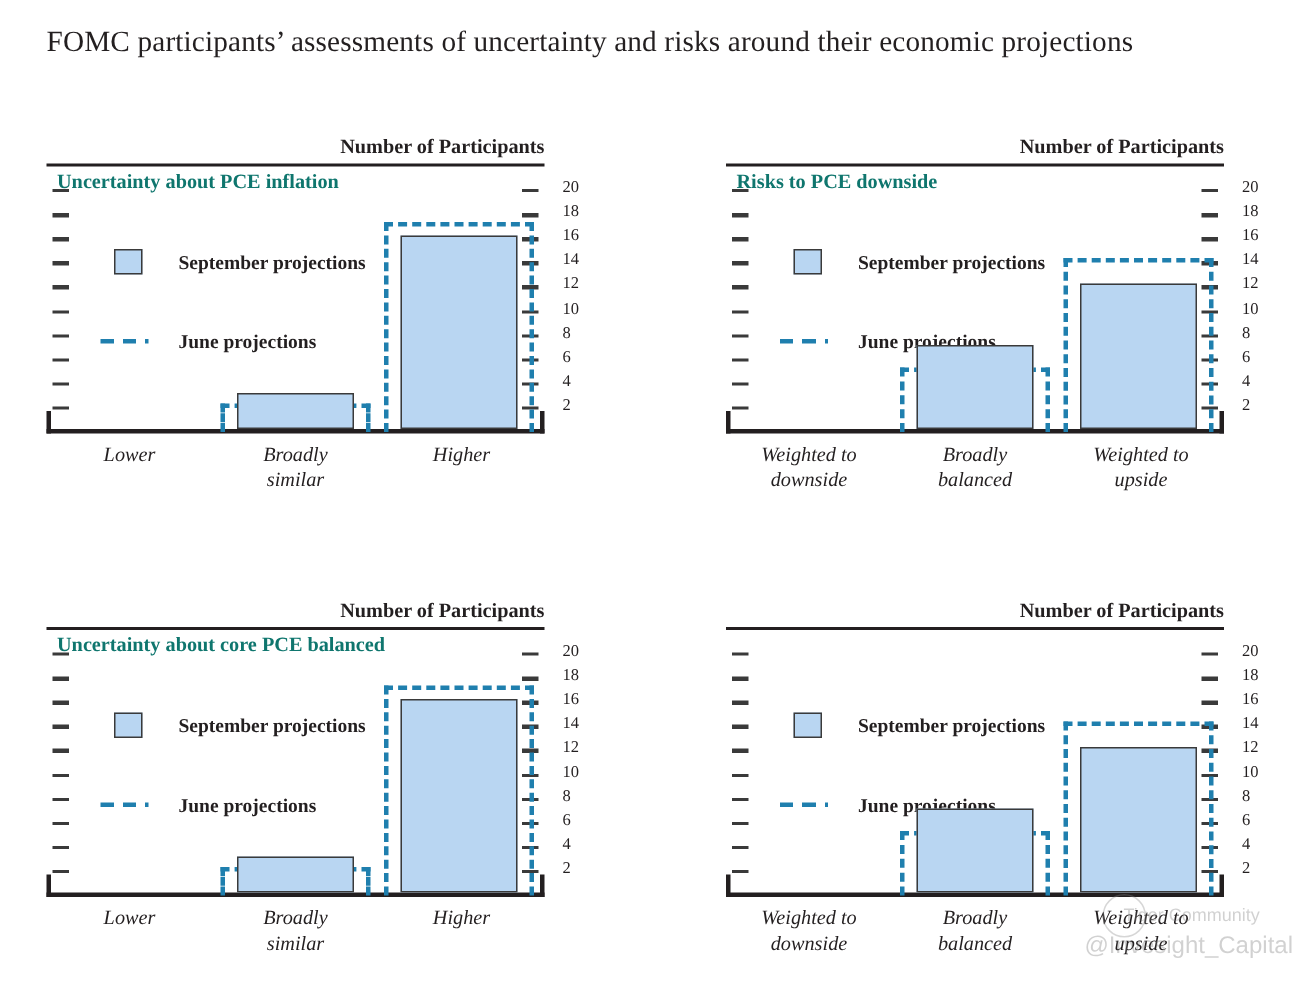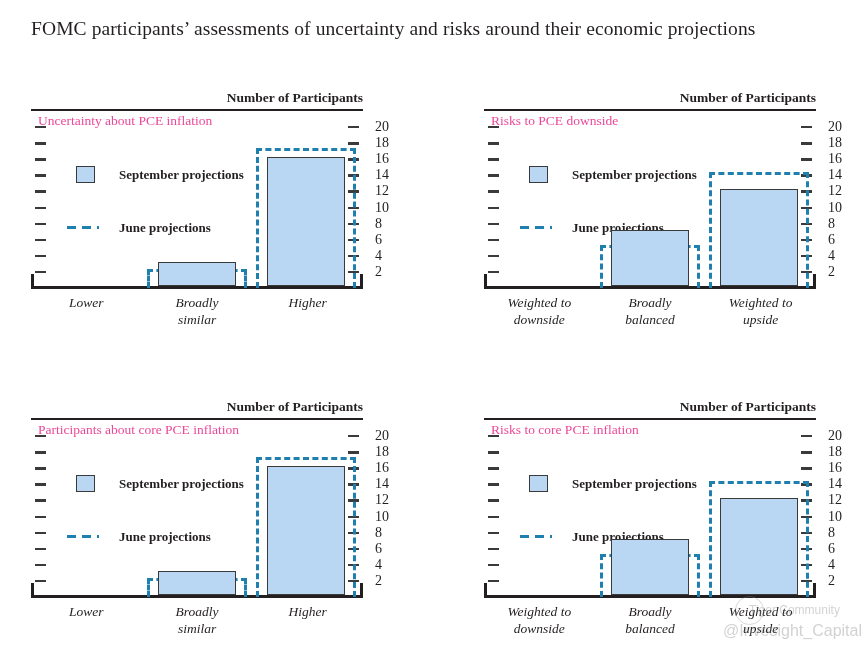--- a/index.html
+++ b/index.html
@@ -48,23 +48,23 @@
   }
   .frame-right{
     position:absolute; right:0; bottom:0; width:3px; height:15px;
     background:#231f20;
   }
 
   .panel-caption{
     position:absolute;
     left:7px; top:2px;
     font-size:13.5px;
-    font-weight:normal;
+    font-weight:bold;
     white-space:nowrap;
-    color:#ec4899;
+    color:#0f766e;
   }
 
   
   .legend{
     position:absolute;
     left:38px; top:20px;
     font-size:13px;
     font-weight:bold;
   }
   .legend-row{
@@ -103,21 +103,21 @@
   .ticks-right{ right:4px; }
   .tick{
     position:absolute;
     width:11px;height:2.4px;
     background:#3a3a3a;
   }
   .ticks-right .tick{ right:0; }
   .tick-label{
     position:absolute;
     left:16px;
-    font-size:14px;
+    font-size:11px;
     line-height:1;
     color:#231f20;
     white-space:nowrap;
   }
 
   
   .bars{
     position:absolute;
     left:3px; right:3px; bottom:3px; top:0;
   }
@@ -316,21 +316,21 @@
         <div class="xlabel">Broadly<br>balanced</div>
         <div class="xlabel">Weighted to<br>upside</div>
       </div>
     </div>
     <div class="panel" style="left: 31px; top: 399px; width: 392px;">
       <div class="panel-units">Number of Participants</div>
       <div class="plot">
         <div class="frame-bottom"></div>
         <div class="frame-left"></div>
         <div class="frame-right"></div>
-        <div class="panel-caption">Participants about core PCE inflation</div>
+        <div class="panel-caption">Uncertainty about core PCE balanced</div>
         <div class="legend">
           <div class="legend-row sept">
             <span class="legend-swatch"></span>
             <span class="legend-label">September projections</span>
           </div>
           <div class="legend-row june">
             <span class="legend-dash"></span>
             <span class="legend-label">June projections</span>
           </div>
         </div>
@@ -385,21 +385,20 @@
         <div class="xlabel">Broadly<br>similar</div>
         <div class="xlabel">Higher</div>
       </div>
     </div>
     <div class="panel" style="left: 484px; top: 399px; width: 392px;">
       <div class="panel-units">Number of Participants</div>
       <div class="plot">
         <div class="frame-bottom"></div>
         <div class="frame-left"></div>
         <div class="frame-right"></div>
-        <div class="panel-caption">Risks to core PCE inflation</div>
         <div class="legend">
           <div class="legend-row sept">
             <span class="legend-swatch"></span>
             <span class="legend-label">September projections</span>
           </div>
           <div class="legend-row june">
             <span class="legend-dash"></span>
             <span class="legend-label">June projections</span>
           </div>
         </div>

